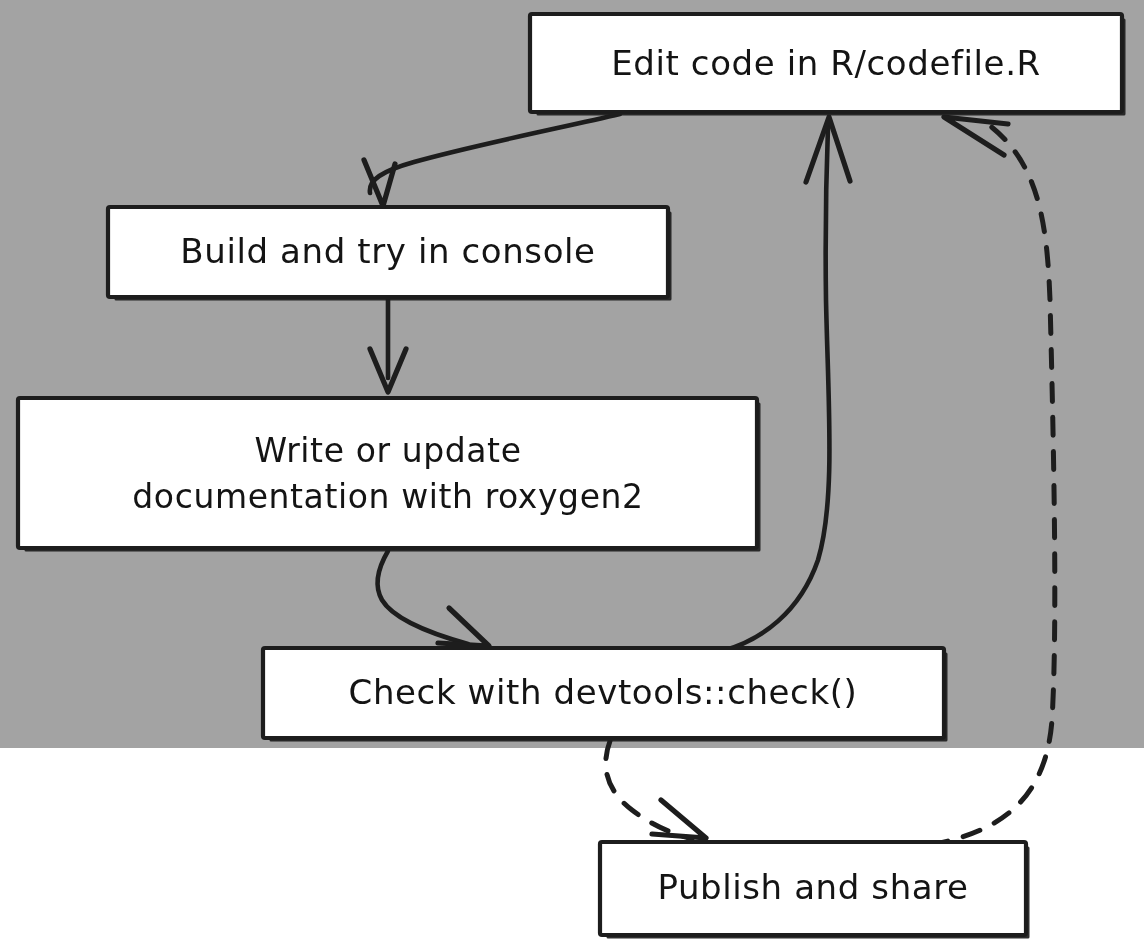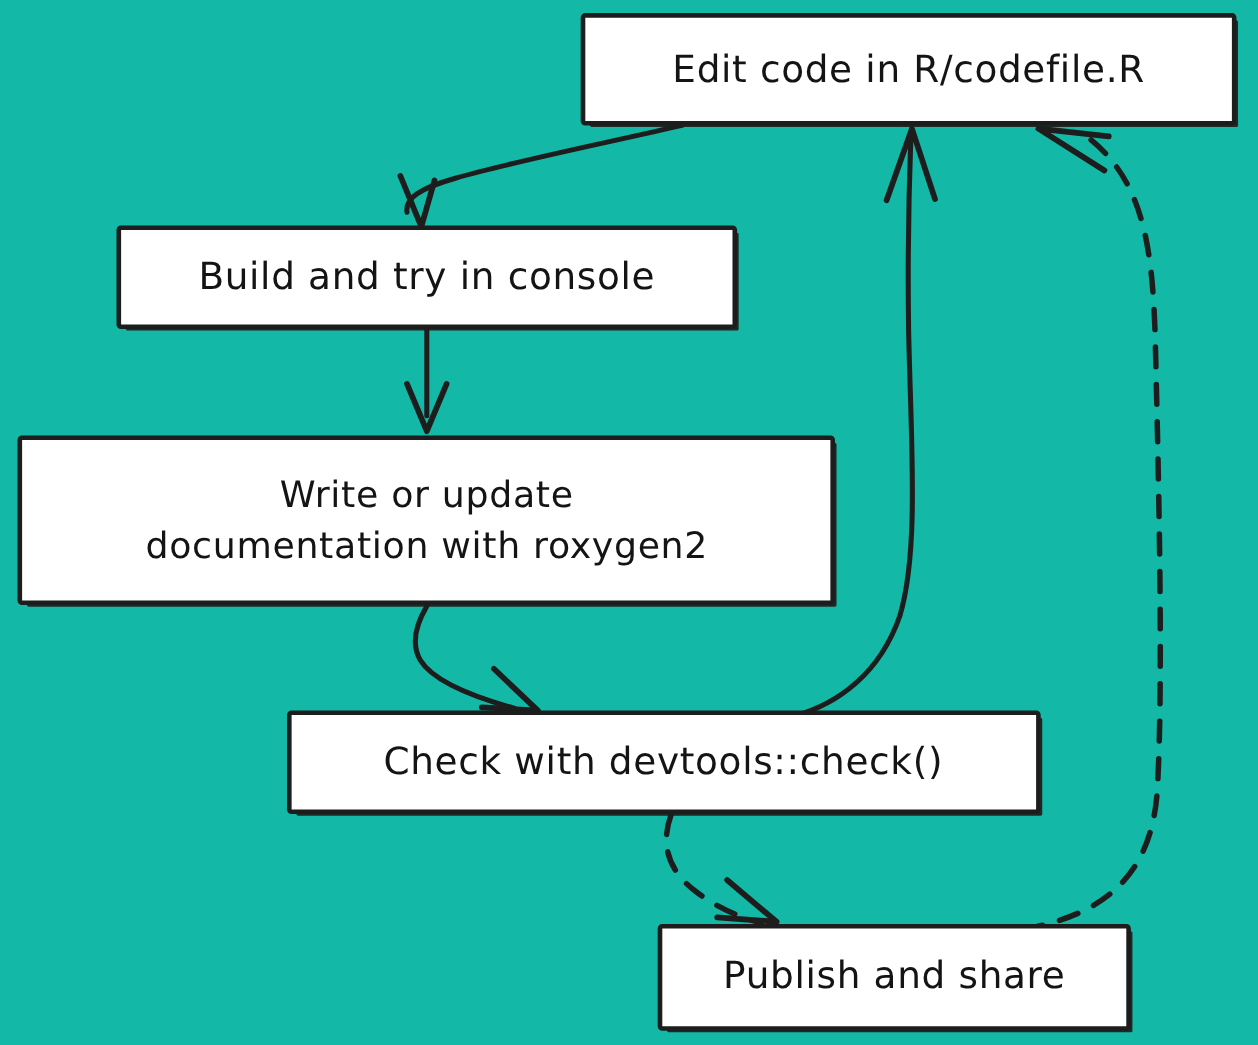--- a/index.html
+++ b/index.html
@@ -10,22 +10,22 @@
   }
   body {
     width: 1144px;
     height: 950px;
     font-family: "DejaVu Sans", sans-serif;
     overflow: hidden;
   }
   #diagram-root {
     position: relative;
     width: 1144px;
-    height: 950px;
-    background: #14b8a6;
+    height: 748px;
+    background: #a3a3a3;
   }
   #flow-svg {
     position: absolute;
     top: 0;
     left: 0;
     width: 1144px;
     height: 950px;
     display: block;
   }
   .node-box {

